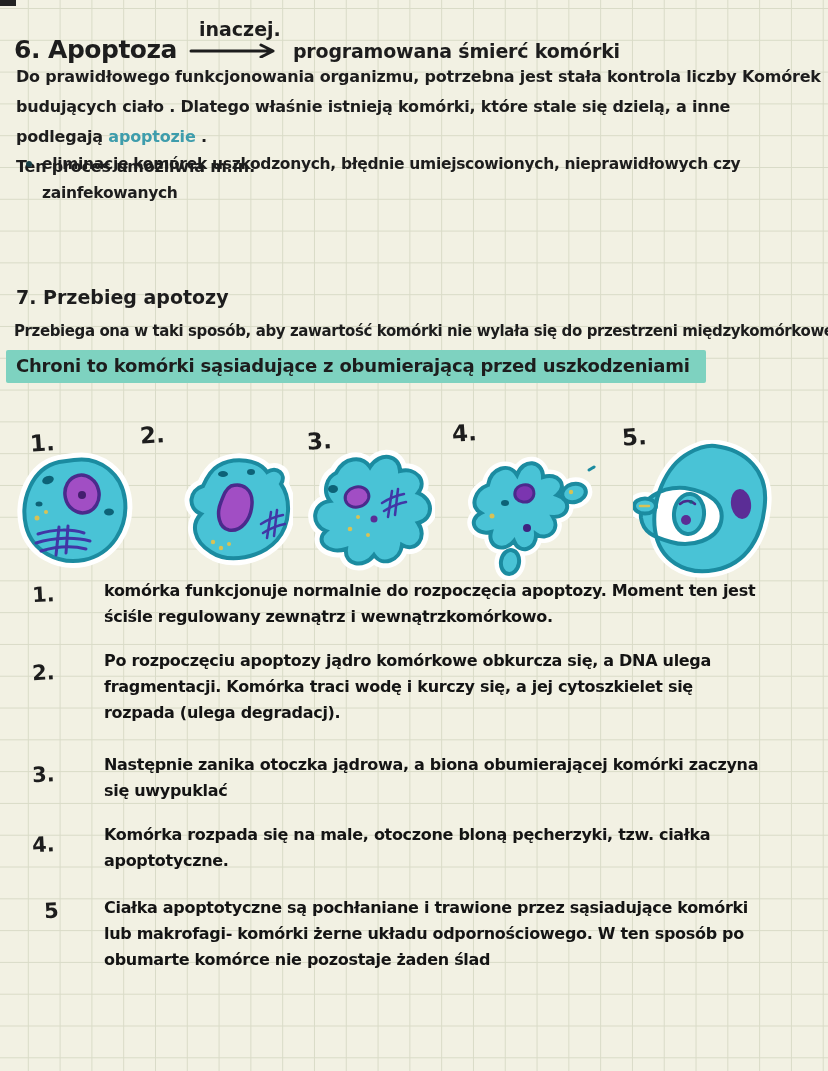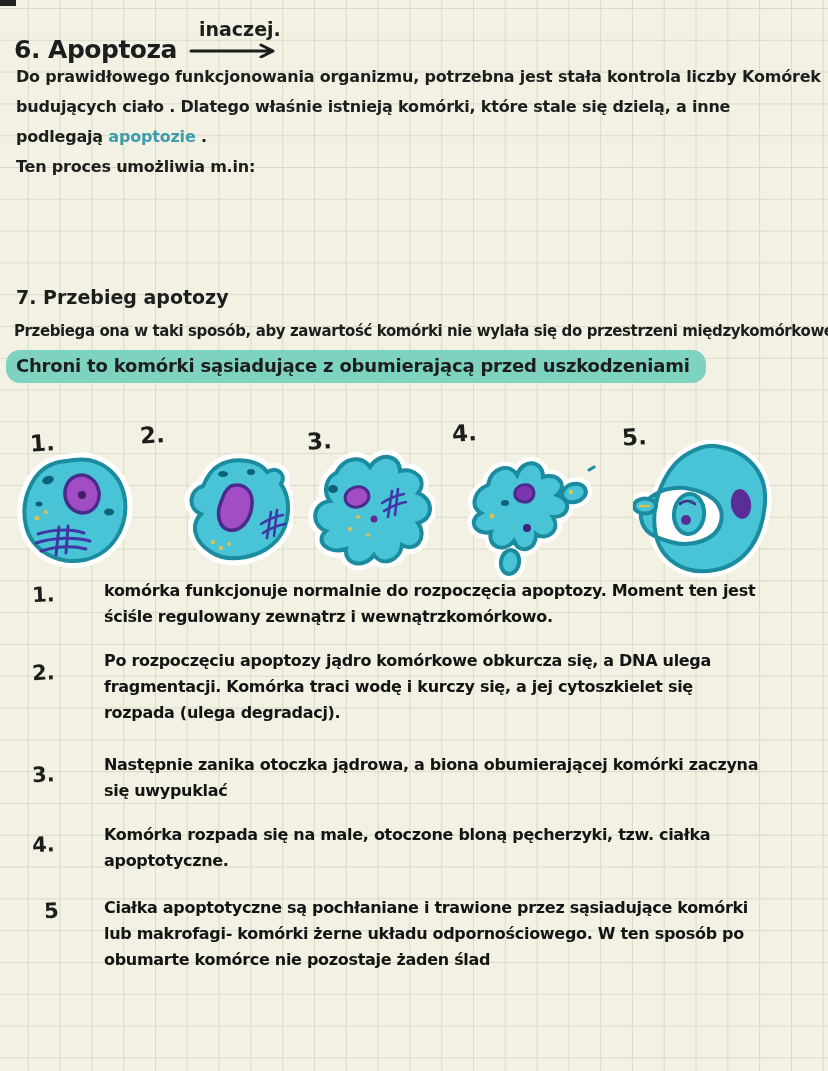--- a/index.html
+++ b/index.html
@@ -29,49 +29,51 @@
   .accent-word { color:#3e9dac; font-weight:bold;margin-top:16px; }
   .intro-sub { margin-top:0; }
   
   .bullets { position:absolute; top:150px; left:24px; width:798px; list-style:none; }
   .bullets li { position:relative; padding-left:18px; font-size:15.5px; font-weight:bold; line-height:29px; letter-spacing:-0.3px; }
   .bullets li::before { content:""; position:absolute; left:2px; top:11px; width:6px; height:6px; border-radius:50%; background:#173f46; }
   
   .sec7-h { position:absolute; top:286px; left:16px; font-size:19px; font-weight:bold; }
   .sec7-line { position:absolute; top:322px; left:14px; width:812px; font-size:15px; font-weight:bold; letter-spacing:-0.4px; white-space:nowrap; }
   .hl-wrap { position:absolute; top:350px; left:6px; }
-  .hl { display:inline-block; background:#7ed2c0; border-radius:14px; padding:5px 16px 7px 10px; font-size:18px; font-weight:bold; letter-spacing:-0.2px; }
+  .hl { display:inline-block; background:#7ed2c0; border-radius:2px; padding:5px 16px 7px 10px; font-size:18px; font-weight:bold; letter-spacing:-0.2px; }
   
   .cell-num { position:absolute; font-size:23px; font-weight:bold; transform:rotate(-4deg); }
   .cell-svg { position:absolute; }
   
   .step-marker { position:absolute; left:32px; width:44px; font-size:21px; font-weight:bold; transform:rotate(-3deg); }
   .step-text { position:absolute; left:104px; width:658px; font-size:16px; font-weight:bold; line-height:26px; color:#141414; letter-spacing:-0.3px; }
 </style>
 </head>
 <body>
 
 <div class="artifact"></div>
 
 <div class="hdr">
   <span class="hdr-main">6. Apoptoza</span>
   <span class="arrow-group">
     <span class="arrow-label">inaczej.</span>
     <svg class="arrow-svg" width="92" height="16" viewBox="0 0 92 16">
       <path d="M2,9 H80 M72,3 L84,9 L72,15" stroke="#1d1d1d" stroke-width="3" fill="none" stroke-linecap="round" stroke-linejoin="round"></path>
     </svg>
   </span>
+  <span class="hdr-rest">programowana śmierć komórki</span>
 </div>
 
 <div class="intro">
   <span>Do prawidłowego funkcjonowania organizmu, potrzebna jest stała kontrola liczby Komórek budujących ciało . Dlatego właśnie istnieją komórki, które stale się dzielą, a inne podlegają </span><span class="accent-word">apoptozie</span><span> .</span>
   <div class="intro-sub">Ten proces umożliwia m.in:</div>
 </div>
 
 <ul class="bullets">
+  <li>eliminację komórek uszkodzonych, błędnie umiejscowionych, nieprawidłowych czy zainfekowanych</li>
 </ul>
 
 <div class="sec7-h">7. Przebieg apotozy</div>
 <div class="sec7-line">Przebiega ona w taki sposób, aby zawartość komórki nie wylała się do  przestrzeni międzykomórkowej</div>
 <div class="hl-wrap">
   <span class="hl">Chroni to komórki sąsiadujące z obumierającą przed uszkodzeniami</span>
 </div>
 
 <div class="cell-num" style="top:430px;left:30px;">1.</div>
 <div class="cell-num" style="top:422px;left:140px;">2.</div>

